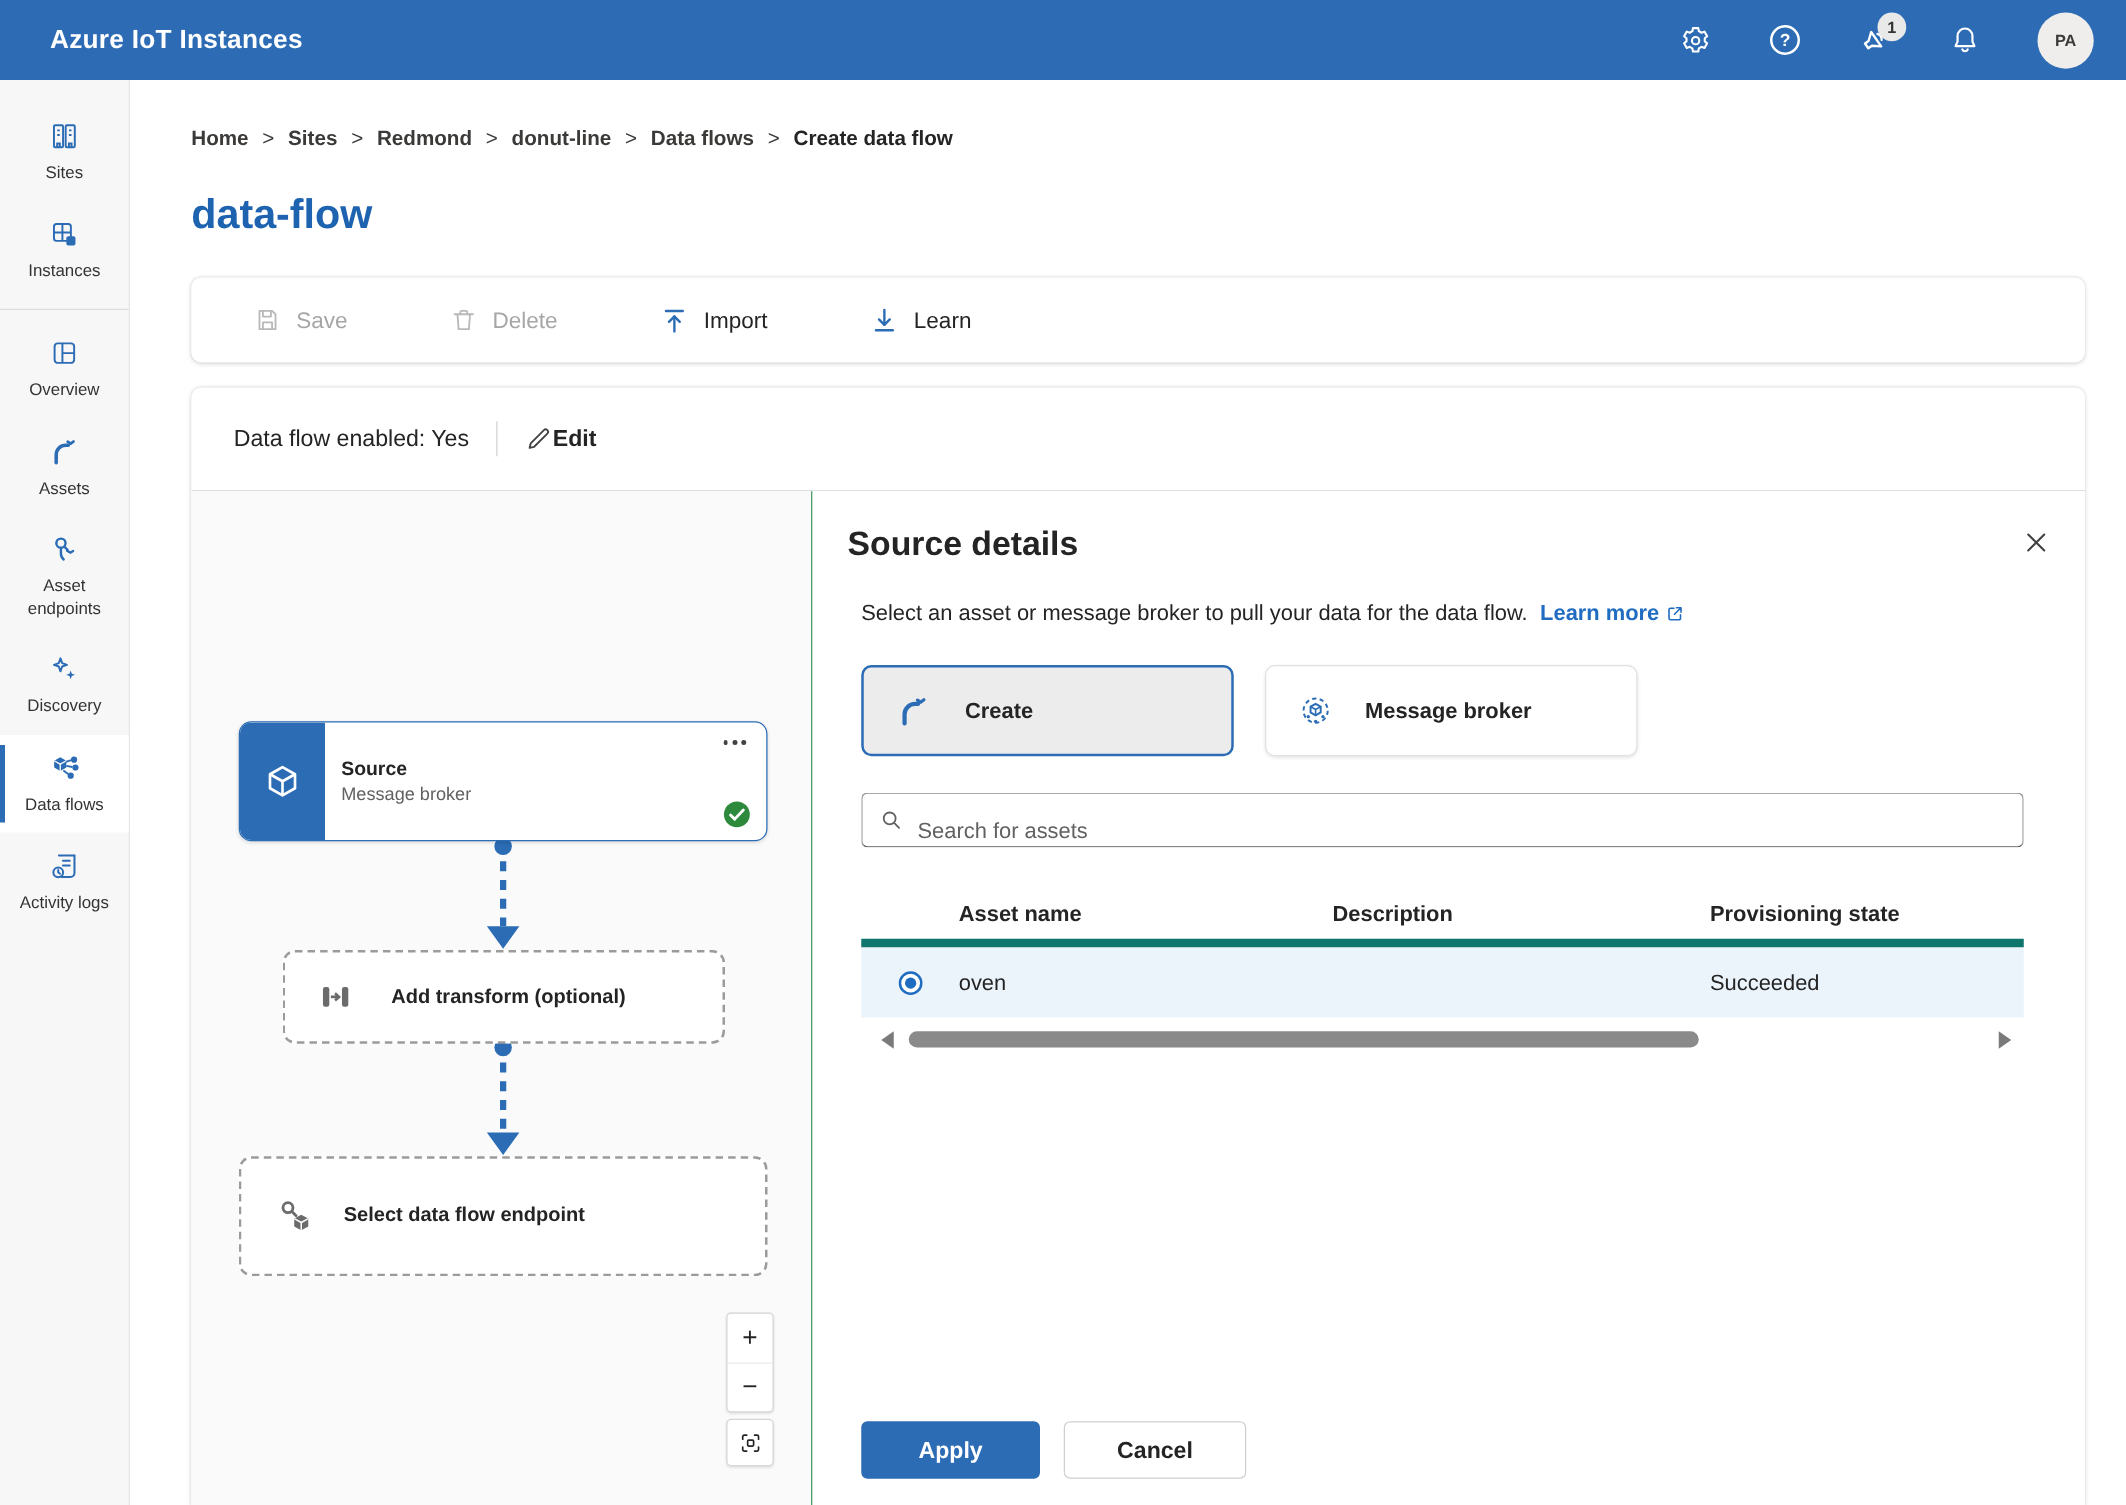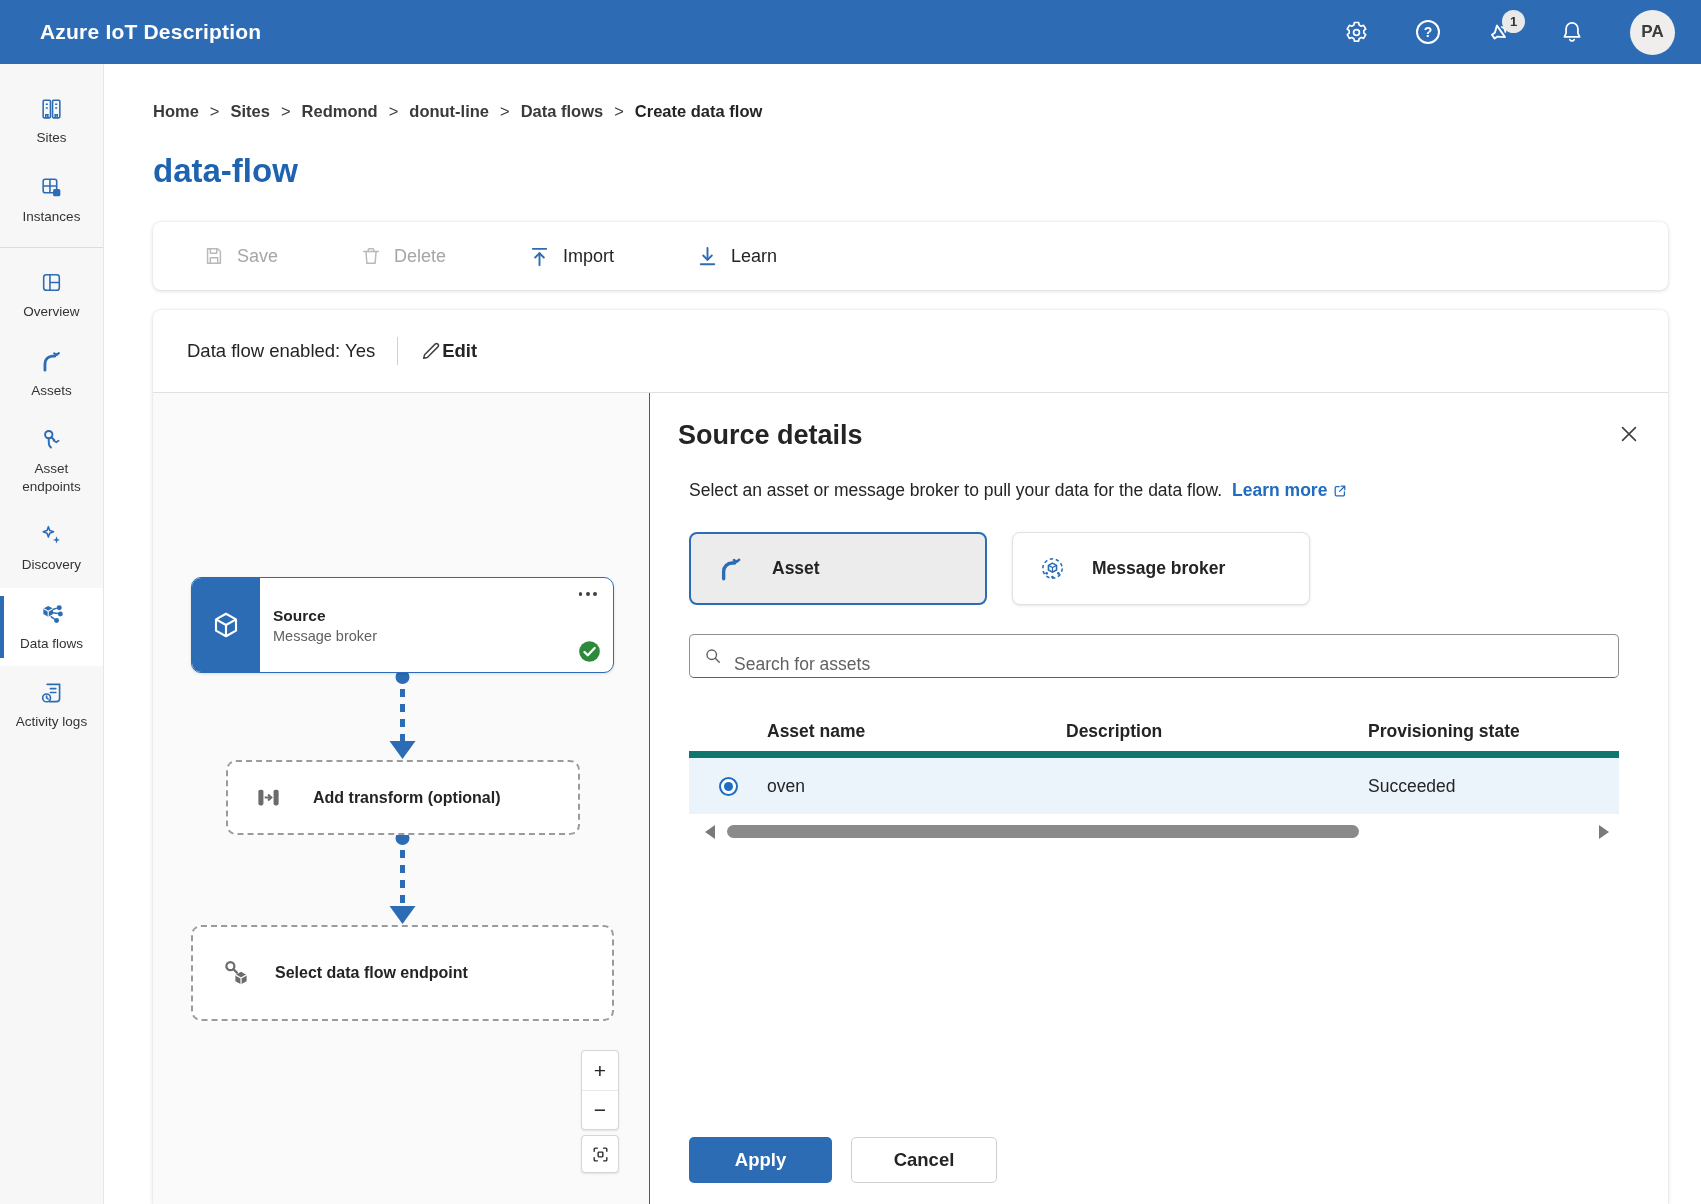--- a/index.html
+++ b/index.html
@@ -6,21 +6,21 @@
   html,body { width:1701px; height:1204px; overflow:hidden; background:#fff;
     font-family:"Liberation Sans", sans-serif; color:#242424; }
 
   
   .topbar { height:64px; background:#2d6cb4; display:flex; align-items:center; padding:0 26px 0 40px; }
   .topbar-title { color:#fff; font-size:21px; font-weight:700; letter-spacing:.2px; }
   .topbar-icons { margin-left:auto; display:flex; align-items:center; gap:44px; }
   .tb-icon { width:28px; height:28px; display:flex; align-items:center; justify-content:center; color:#fff; cursor:pointer; position:relative; }
   .help-circle { width:24px; height:24px; border:2px solid #fff; border-radius:50%; color:#fff; font-size:14px; font-weight:700; display:flex; align-items:center; justify-content:center; }
   .badge { position:absolute; top:-8px; right:-11px; min-width:23px; height:23px; border-radius:50%; background:#e9e9e9; color:#333; font-size:13px; font-weight:700; display:flex; align-items:center; justify-content:center; }
-  .avatar { width:45px; height:45px; border-radius:50%; background:#f0eeec; color:#3b3b3b; font-size:17px; font-weight:700; display:flex; align-items:center; justify-content:center; cursor:pointer; }
+  .avatar { width:45px; height:45px; border-radius:50%; background:#f0eeec; color:#3b3b3b; font-size:13px; font-weight:700; display:flex; align-items:center; justify-content:center; cursor:pointer; }
 
   
   .app { display:flex; height:1140px; }
   .sidebar { width:104px; background:#f7f7f7; border-right:1px solid #e6e6e6; padding-top:18px; flex-shrink:0; }
   .nav-item { position:relative; display:flex; flex-direction:column; align-items:center; gap:7px; padding:13px 4px 14px; cursor:pointer; }
   .nav-item .nav-icon { color:#2b6cb5; height:27px; display:flex; align-items:center; }
   .nav-label { font-size:13.5px; color:#333; text-align:center; line-height:1.3; max-width:74px; }
   .nav-item.selected { background:#fff; }
   .nav-item.selected::before { content:""; position:absolute; left:0; top:8px; bottom:8px; width:4px; background:#2b6cb5; }
   .nav-divider { height:1px; background:#dcdcdc; margin:8px 0; }
@@ -106,21 +106,21 @@
 
   .panel-actions { margin-top:auto; display:flex; gap:19px; }
   .btn { height:46px; border-radius:5px; font-size:18.5px; font-weight:700; font-family:inherit; display:flex; align-items:center; justify-content:center; cursor:pointer; border:none; }
   .btn-apply { width:143px; background:#2b6cb5; color:#fff; }
   .btn-cancel { width:146px; background:#fff; border:1px solid #cfcfcf; color:#242424; }
 </style>
 </head>
 <body>
 
 <header class="topbar">
-  <div class="topbar-title">Azure IoT Description</div>
+  <div class="topbar-title">Azure IoT Instances</div>
   <div class="topbar-icons">
     <span class="tb-icon">
       <svg viewBox="0 0 24 24" width="27" height="27">
           <path fill="none" stroke="#fff" stroke-width="1.5" stroke-linejoin="round" d="M13.9 3.1l.4 2.2 1.9 1.1 2.1-.8 1.9 3.3-1.7 1.4v2.2l1.7 1.4-1.9 3.3-2.1-.8-1.9 1.1-.4 2.2h-3.8l-.4-2.2-1.9-1.1-2.1.8-1.9-3.3 1.7-1.4v-2.2L3.8 8.9l1.9-3.3 2.1.8 1.9-1.1.4-2.2z"></path>
           <circle cx="12" cy="12" r="2.6" fill="none" stroke="#fff" stroke-width="1.5"></circle>
         </svg>
     </span>
     <span class="tb-icon">
         <span class="help-circle">?</span>
       </span>
@@ -388,21 +388,21 @@
           </p>
 
           <div class="type-buttons">
             <div class="type-btn selected">
               <span class="t-icon">
                 <svg viewBox="0 0 24 24" width="29" height="29" fill="none" stroke="currentColor" stroke-width="2.8" stroke-linecap="round">
                     <path d="M5.5 20.5v-6a7 7 0 0 1 7-7h2"></path>
                     <path d="M14 5l2.3 1.4 2-1.6" stroke-width="2.1"></path>
                   </svg>
               </span>
-              <span>Asset</span>
+              <span>Create</span>
             </div>
             <div class="type-btn unselected">
               <span class="t-icon">
                 <svg viewBox="0 0 24 24" width="27" height="27" fill="none" stroke="currentColor" stroke-width="1.4">
                     <circle cx="12" cy="12" r="8.6" stroke-dasharray="3 2.4"></circle>
                     <path d="M12 7.2l3.6 2v4.1L12 15.3l-3.6-2V9.2z"></path>
                     <path d="M12 15.3v-4.1M8.4 9.2l3.6 2 3.6-2" stroke-width="1.1"></path>
                     <circle cx="6.8" cy="16.3" r="1.2" fill="currentColor" stroke="none"></circle>
                     <circle cx="17.2" cy="16.3" r="1.2" fill="currentColor" stroke="none"></circle>
                     <circle cx="12" cy="19.6" r="1.2" fill="currentColor" stroke="none"></circle>

